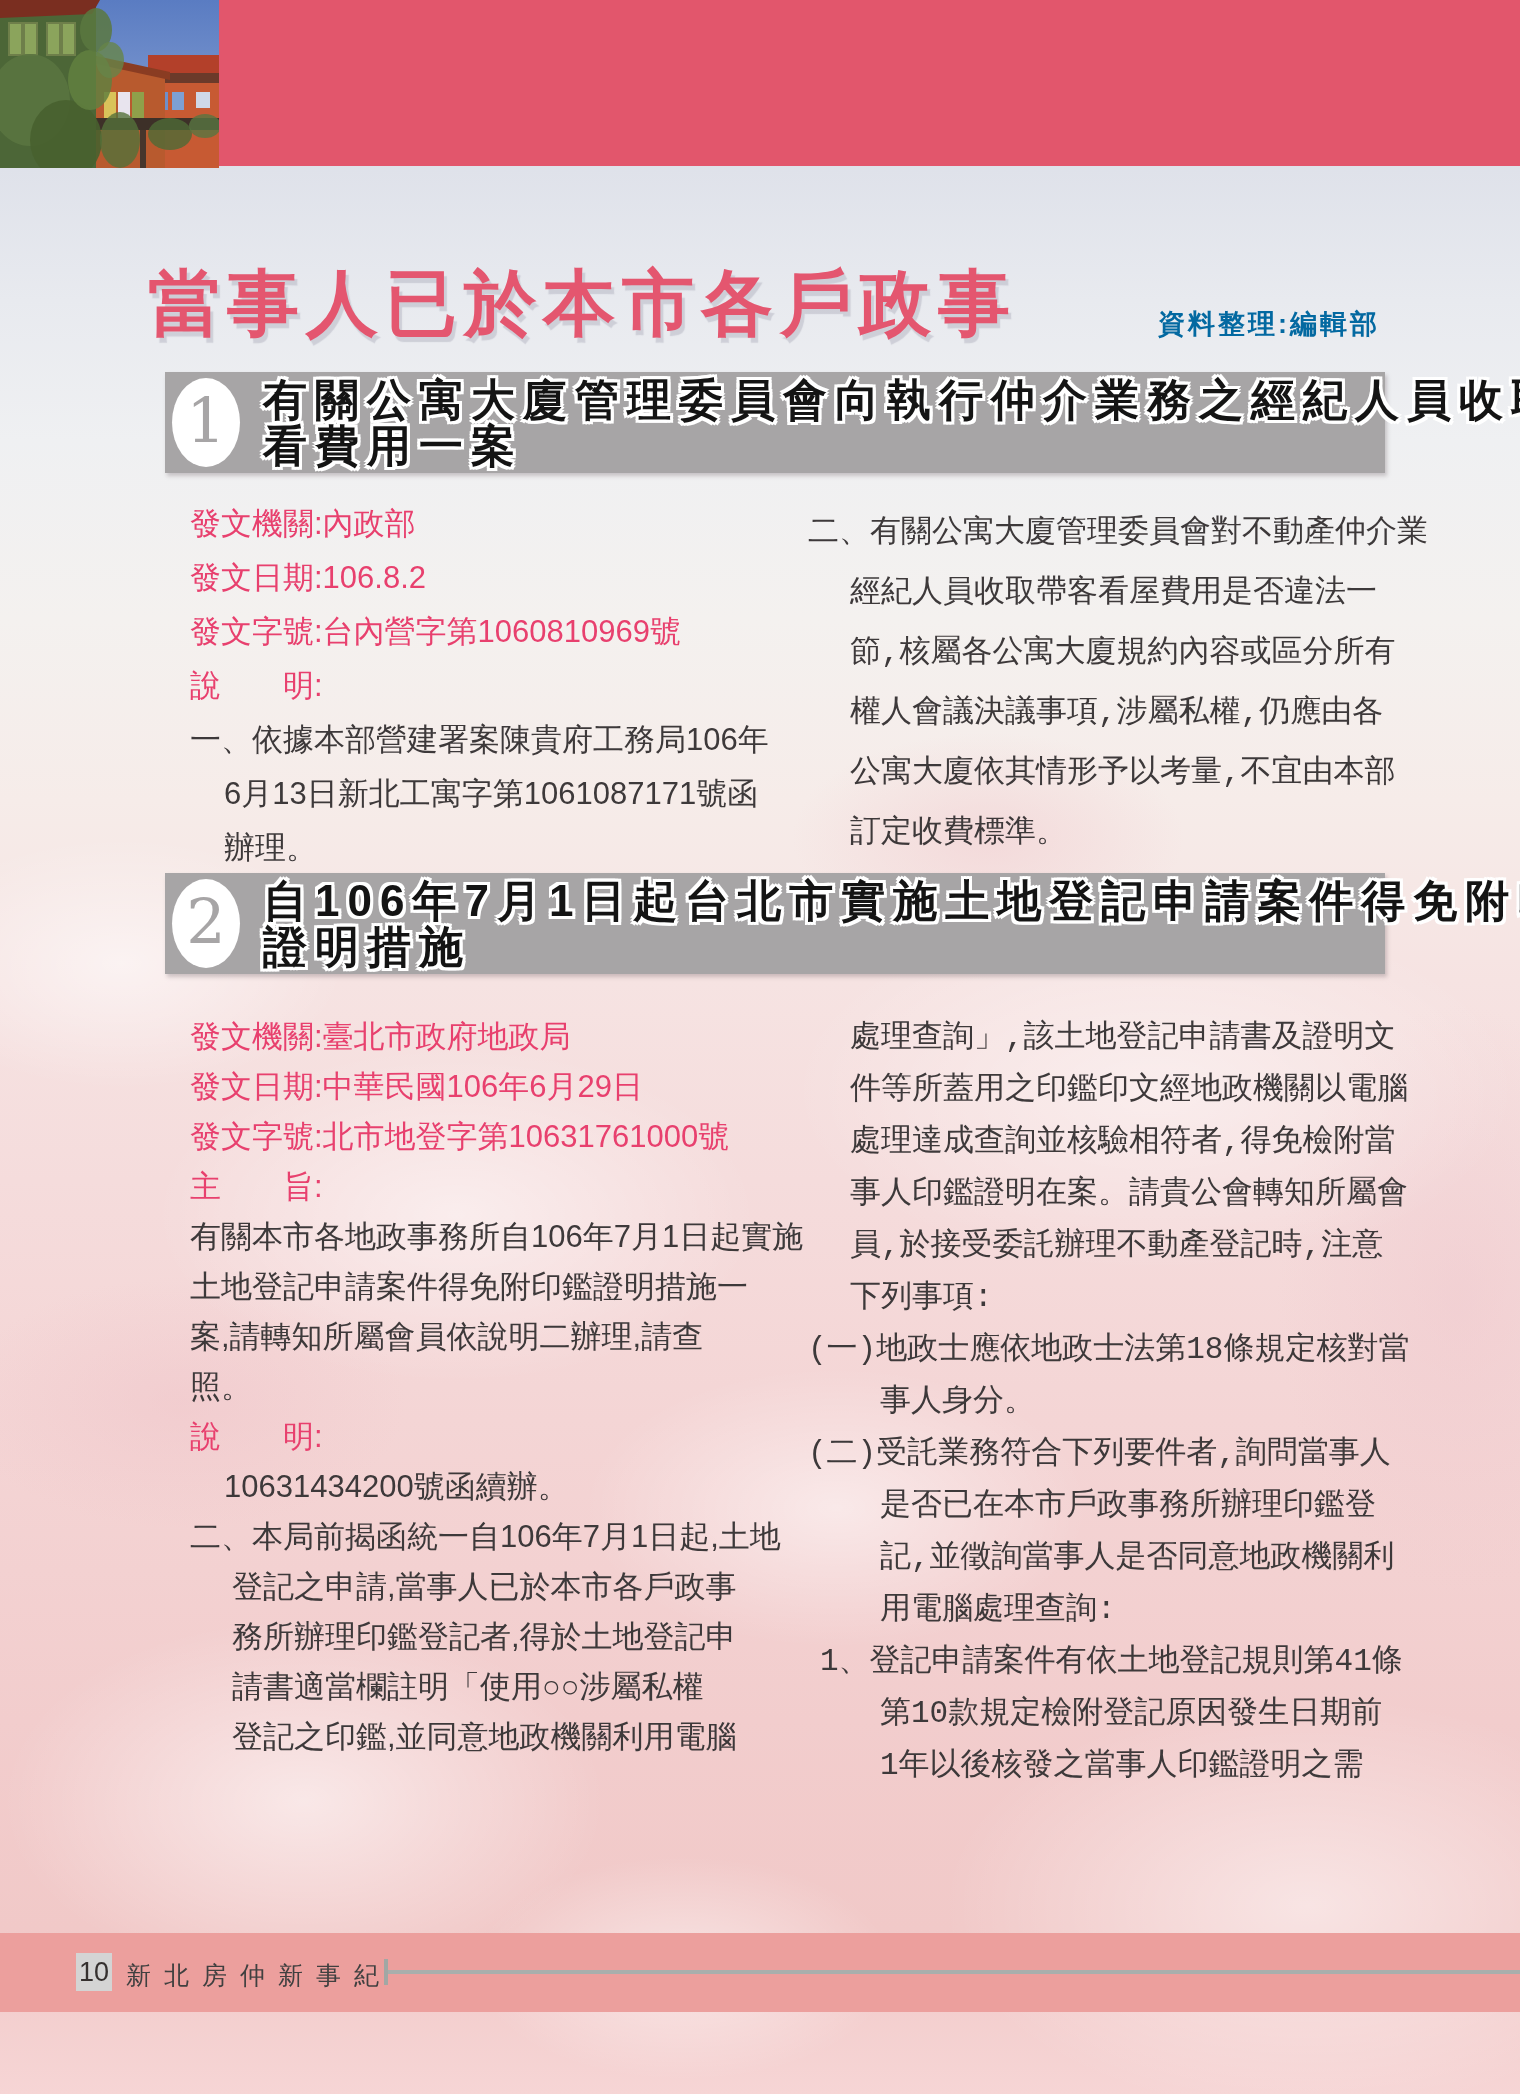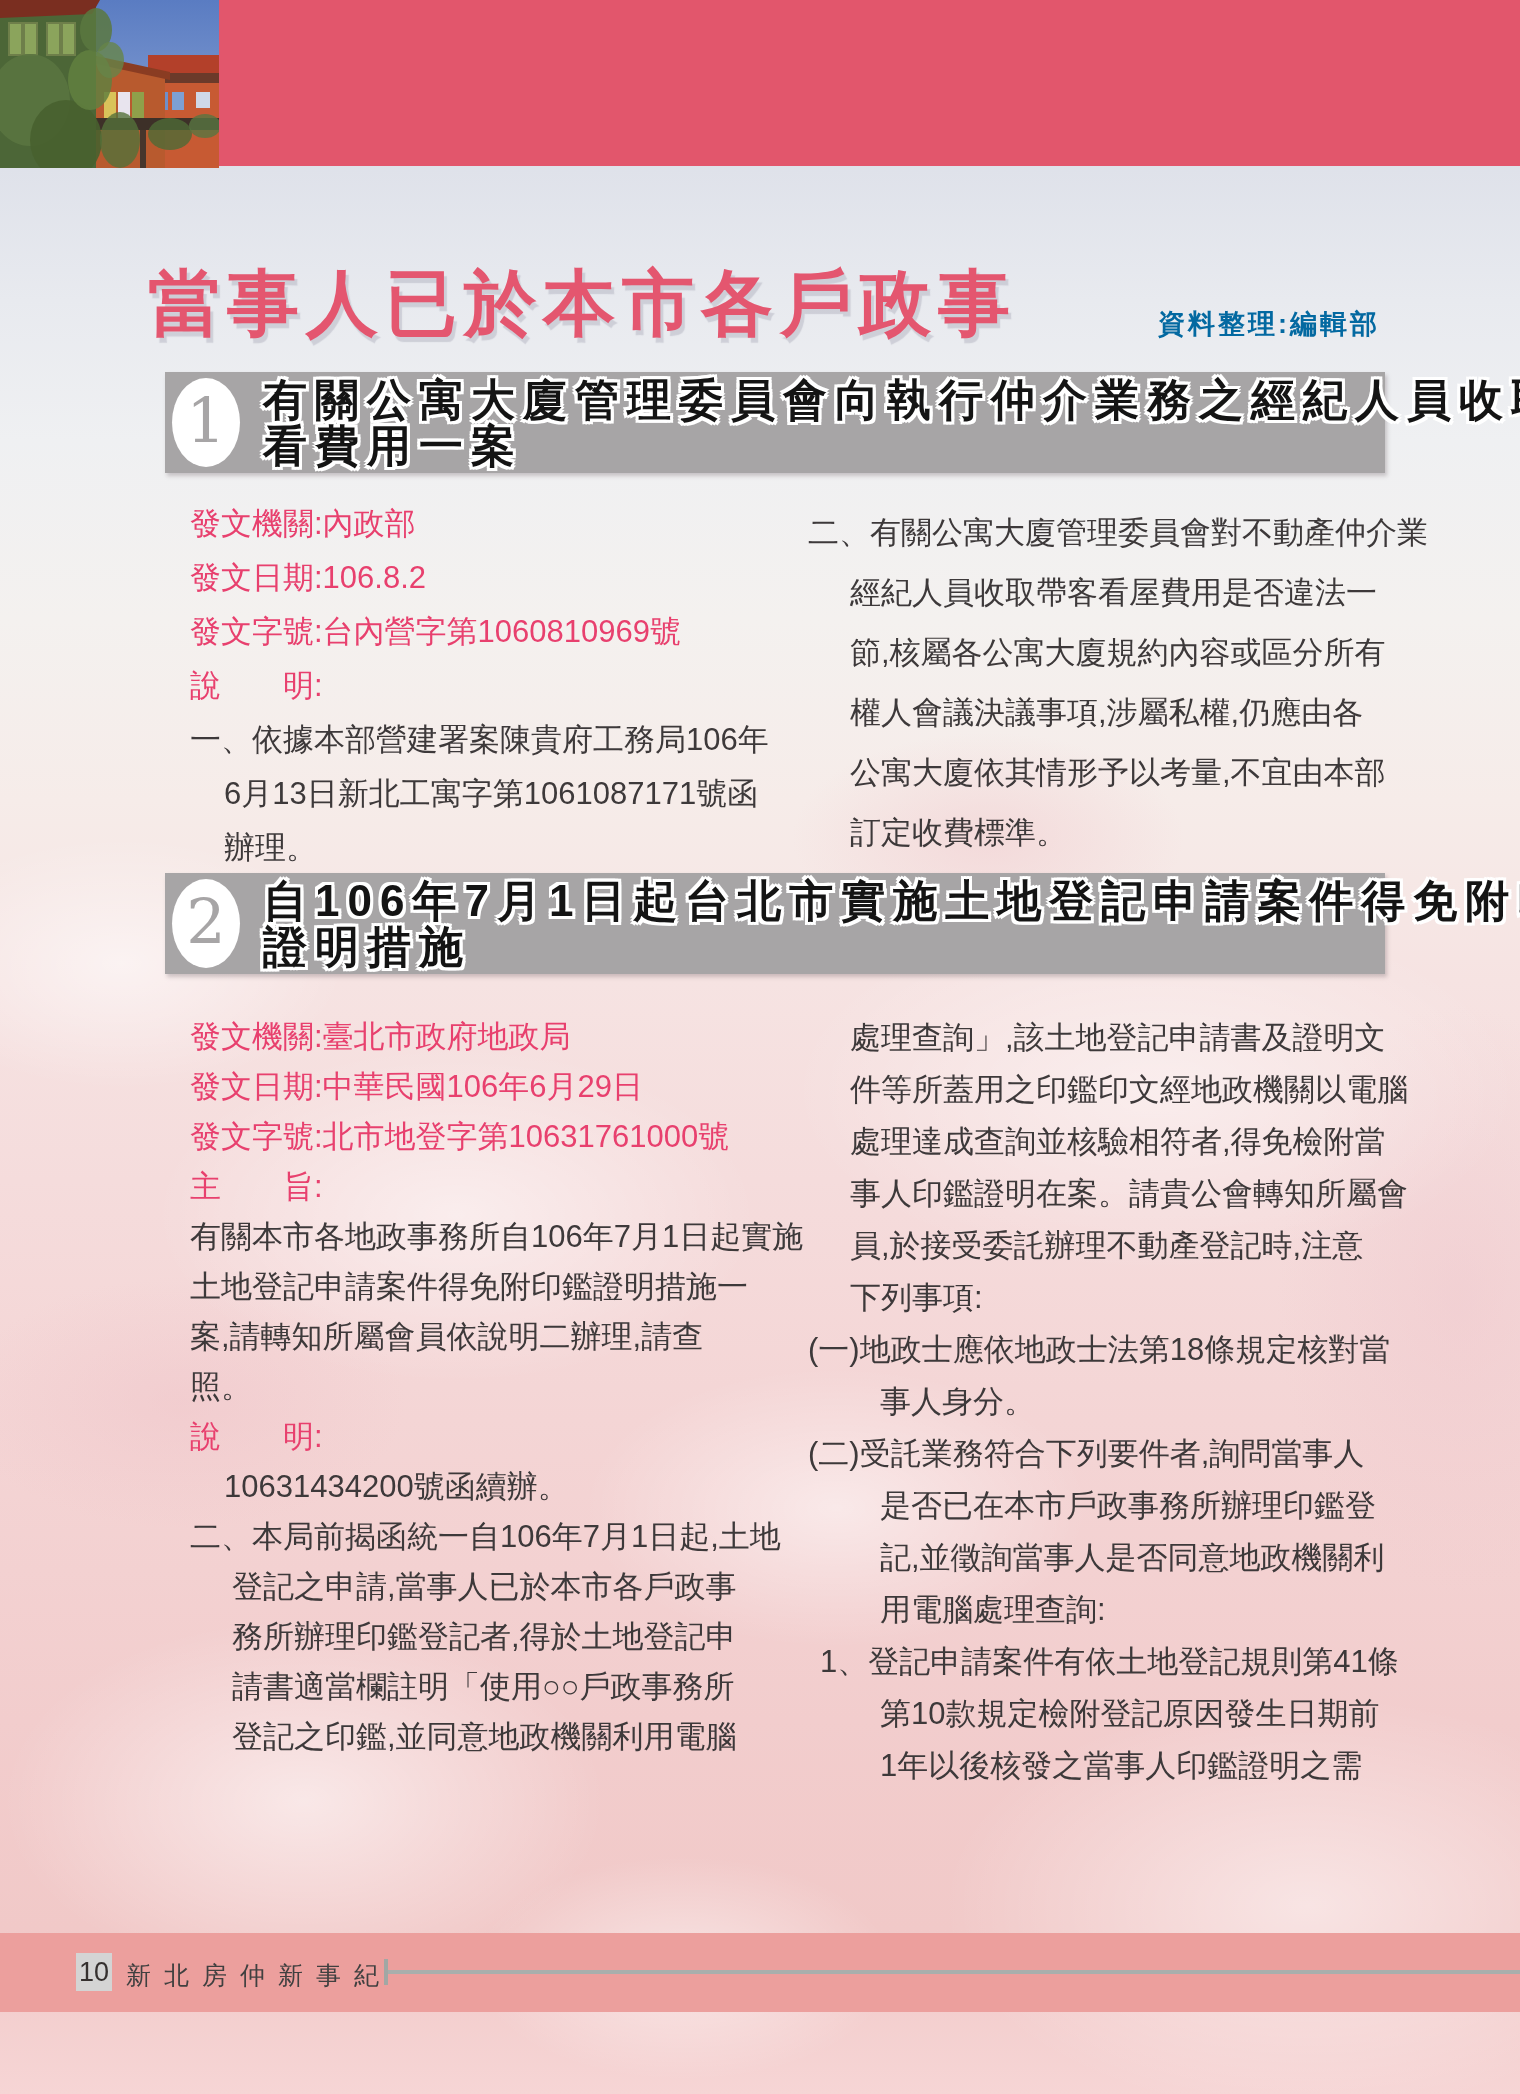--- a/index.html
+++ b/index.html
@@ -73,21 +73,21 @@
   .btitle{
     position:absolute;left:98px;top:5px;
     font-size:44px;font-weight:700;letter-spacing:8px;line-height:46px;
     color:#141414;white-space:nowrap;
     text-shadow:
       -3px -3px 0 #fff, 3px -3px 0 #fff, -3px 3px 0 #fff, 3px 3px 0 #fff,
       0 -3px 0 #fff, 0 3px 0 #fff, -3px 0 0 #fff, 3px 0 0 #fff;
   }
   
   .col-left {position:absolute;left:190px;width:582px;}
-  .col-right{position:absolute;left:808px;width:604px;}
+  .col-right{position:absolute;left:808px;width:604px;font-family:Liberation Mono, monospace;}
   .sec1 .col-left {top:125px;}
   .sec1 .col-right{top:131px;}
   .sec2 .col-left {top:139px;}
   .sec2 .col-right{top:139px;}
   .ln{font-size:31px;white-space:nowrap;}
   .sec1 .col-left  .ln{line-height:54px;}
   .sec1 .col-right .ln{line-height:60px;}
   .sec2 .col-left  .ln{line-height:50px;}
   .sec2 .col-right .ln{line-height:52px;}
   .ln.p{color:var(--label_pink,#e8406e);}
@@ -220,21 +220,21 @@
       <div class="ln p">主　　旨:</div>
       <div class="ln b">有關本市各地政事務所自106年7月1日起實施</div>
       <div class="ln b">土地登記申請案件得免附印鑑證明措施一</div>
       <div class="ln b">案,請轉知所屬會員依說明二辦理,請查</div>
       <div class="ln b">照。</div>
       <div class="ln p">說　　明:</div>
       <div class="ln b i1">10631434200號函續辦。</div>
       <div class="ln b">二、本局前揭函統一自106年7月1日起,土地</div>
       <div class="ln b i2">登記之申請,當事人已於本市各戶政事</div>
       <div class="ln b i2">務所辦理印鑑登記者,得於土地登記申</div>
-      <div class="ln b i2">請書適當欄註明「使用○○戶政事務所</div>
+      <div class="ln b i2">請書適當欄註明「使用○○涉屬私權</div>
       <div class="ln b i2">登記之印鑑,並同意地政機關利用電腦</div>
     </div>
   <div class="col-right">
       <div class="ln b i2">處理查詢」,該土地登記申請書及證明文</div>
       <div class="ln b i2">件等所蓋用之印鑑印文經地政機關以電腦</div>
       <div class="ln b i2">處理達成查詢並核驗相符者,得免檢附當</div>
       <div class="ln b i2">事人印鑑證明在案。請貴公會轉知所屬會</div>
       <div class="ln b i2">員,於接受委託辦理不動產登記時,注意</div>
       <div class="ln b i2">下列事項:</div>
       <div class="ln b">(一)地政士應依地政士法第18條規定核對當</div>

